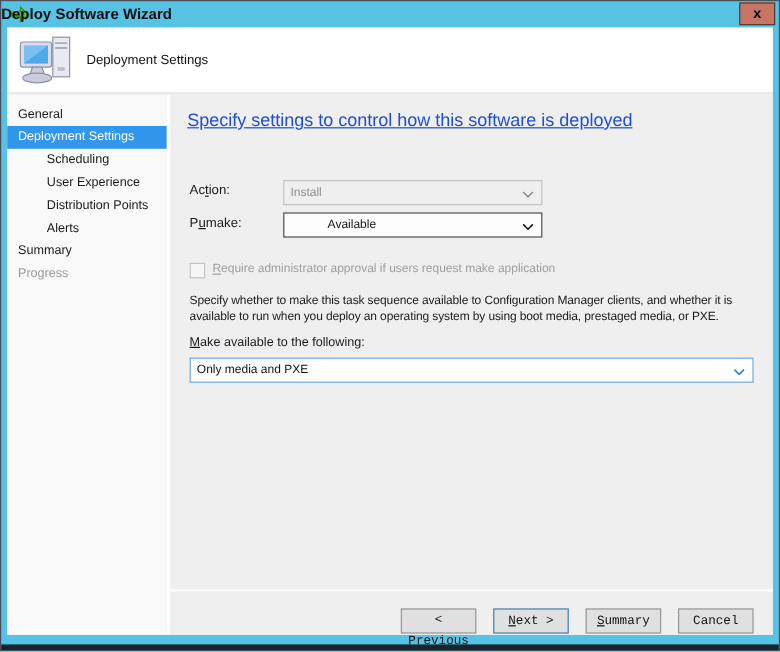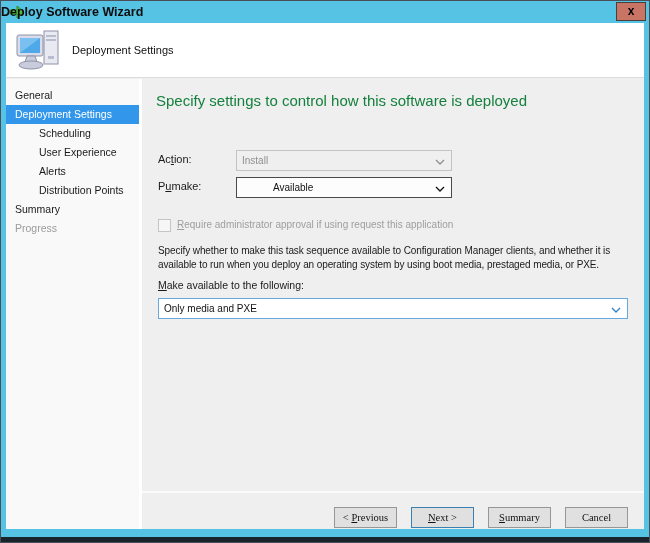--- a/index.html
+++ b/index.html
@@ -27,42 +27,42 @@
   .content { position:absolute; left:136px; top:0; width:502px; height:450px; background:#EFEFEF; }
 
   
   .nav-list { position:absolute; top:7px; left:0; width:133px; }
   .nav-item { height:19px; line-height:19px; font-size:10.5px; color:#1A1A1A; padding-left:9px; white-space:nowrap; cursor:default; }
   .nav-item.lvl2 { padding-left:33px; }
   .nav-item.selected { background:#3296EA; color:#FFFFFF; }
   .nav-item.disabled { color:#9B9B9B; }
 
   
-  .heading { position:absolute; left:14px; top:13px; font-size:15px; color:#15803d; white-space:nowrap; }
+  .heading { position:absolute; left:14px; top:13px; font-size:15px; color:#1d4ed8; white-space:nowrap;text-decoration:underline; }
   .field-label { position:absolute; font-size:11px; color:#1A1A1A; white-space:nowrap; }
   .lbl-action { left:16px; top:74px; }
   .lbl-purpose { left:16px; top:101px; }
   .mn { text-decoration:underline; }
 
   .combo { position:absolute; height:21px; display:flex; align-items:center; padding:0 20px 0 5px; font-size:10px; white-space:nowrap; overflow:hidden; }
   .combo .chev { position:absolute; right:6px; top:8px; }
   .combo-action  { left:94px; top:71px;  width:216px; background:#EFEFEF; border:1px solid #C3C3C3; color:#8F8F8F; }
   .combo-purpose { left:94px; top:98px;  width:216px; background:#FDFDFD; border:1px solid #4A4A4A; color:#111; cursor:pointer;padding-left:36px; }
   .combo-make    { left:16px; top:219px; width:470px; background:#FFFFFF; border:1px solid #66A9DC; color:#111; cursor:pointer; }
   .combo-make .chev { color:#2F81C6; }
 
   .cb { position:absolute; left:16px; top:140px; width:13px; height:13px; background:#F6F6F6; border:1px solid #C4C4C4; }
   .cb-label { position:absolute; left:35px; top:140px; font-size:10px; color:#9E9E9E; white-space:nowrap; }
 
   .description { position:absolute; left:16px; top:165px; width:488px; font-size:10px; line-height:13.5px; color:#1A1A1A; letter-spacing:-0.1px; }
   .lbl-make { left:16px; top:200px; font-size:10.5px; }
 
   
   .footer-sep { position:absolute; left:0; top:412px; width:502px; height:2px; background:#FBFBFB; }
-  .btn { position:absolute; top:428px; width:63px; height:21px; background:#E0E0E0; border:1px solid #969696; font-size:10.5px; color:#111; text-align:center; font-family:Liberation Serif, serif; cursor:pointer; padding:0; line-height:18px; }
+  .btn { position:absolute; top:428px; width:63px; height:21px; background:#E0E0E0; border:1px solid #969696; font-size:10.5px; color:#111; text-align:center; font-family:Liberation Mono, monospace; cursor:pointer; padding:0; line-height:18px; }
   .btn-previous { left:192px; }
   .btn-next     { left:269px; border-color:#3C7FB1; }
   .btn-summary  { left:346px; }
   .btn-cancel   { left:423px; }
 </style>
 </head>
 <body>
 
 <div class="window">
 
@@ -94,22 +94,22 @@
     </div>
 
     <div class="main">
 
       <div class="sidebar">
         <div class="nav-list">
           <div class="nav-item lvl1"><span>General</span></div>
           <div class="nav-item lvl1 selected"><span>Deployment Settings</span></div>
           <div class="nav-item lvl2"><span>Scheduling</span></div>
           <div class="nav-item lvl2"><span>User Experience</span></div>
+          <div class="nav-item lvl2"><span>Distribution Points</span></div>
           <div class="nav-item lvl2"><span>Alerts</span></div>
-          <div class="nav-item lvl2"><span>Distribution Points</span></div>
           <div class="nav-item lvl1"><span>Summary</span></div>
           <div class="nav-item lvl1 disabled"><span>Progress</span></div>
         </div>
       </div>
       <div class="nav-divider"></div>
 
       <div class="content">
         <div class="heading">Specify settings to control how this software is deployed</div>
 
         <div class="field-label lbl-action"><span>Ac</span><span class="mn">t</span><span>ion:</span></div>
@@ -122,21 +122,21 @@
 
         <div class="field-label lbl-purpose"><span>P</span><span class="mn">u</span><span>make:</span></div>
         <div class="combo combo-purpose">
           <span>Available</span>
           <svg class="chev" width="10" height="6" viewBox="0 0 10 6">
               <polyline points="1,1 5,5 9,1" fill="none" stroke="currentColor" stroke-width="1.3"></polyline>
             </svg>
         </div>
 
         <div class="cb"></div>
-        <div class="cb-label"><span></span><span class="mn">R</span><span>equire administrator approval if using request this application</span></div>
+        <div class="cb-label"><span></span><span class="mn">R</span><span>equire administrator approval if users request make application</span></div>
 
         <div class="description">Specify whether to make this task sequence available to Configuration Manager clients, and whether it is available to run when you deploy an operating system by using boot media, prestaged media, or PXE.</div>
 
         <div class="field-label lbl-make"><span></span><span class="mn">M</span><span>ake available to the following:</span></div>
         <div class="combo combo-make">
           <span>Only media and PXE</span>
           <svg class="chev" width="10" height="6" viewBox="0 0 10 6">
               <polyline points="1,1 5,5 9,1" fill="none" stroke="currentColor" stroke-width="1.3"></polyline>
             </svg>
         </div>

